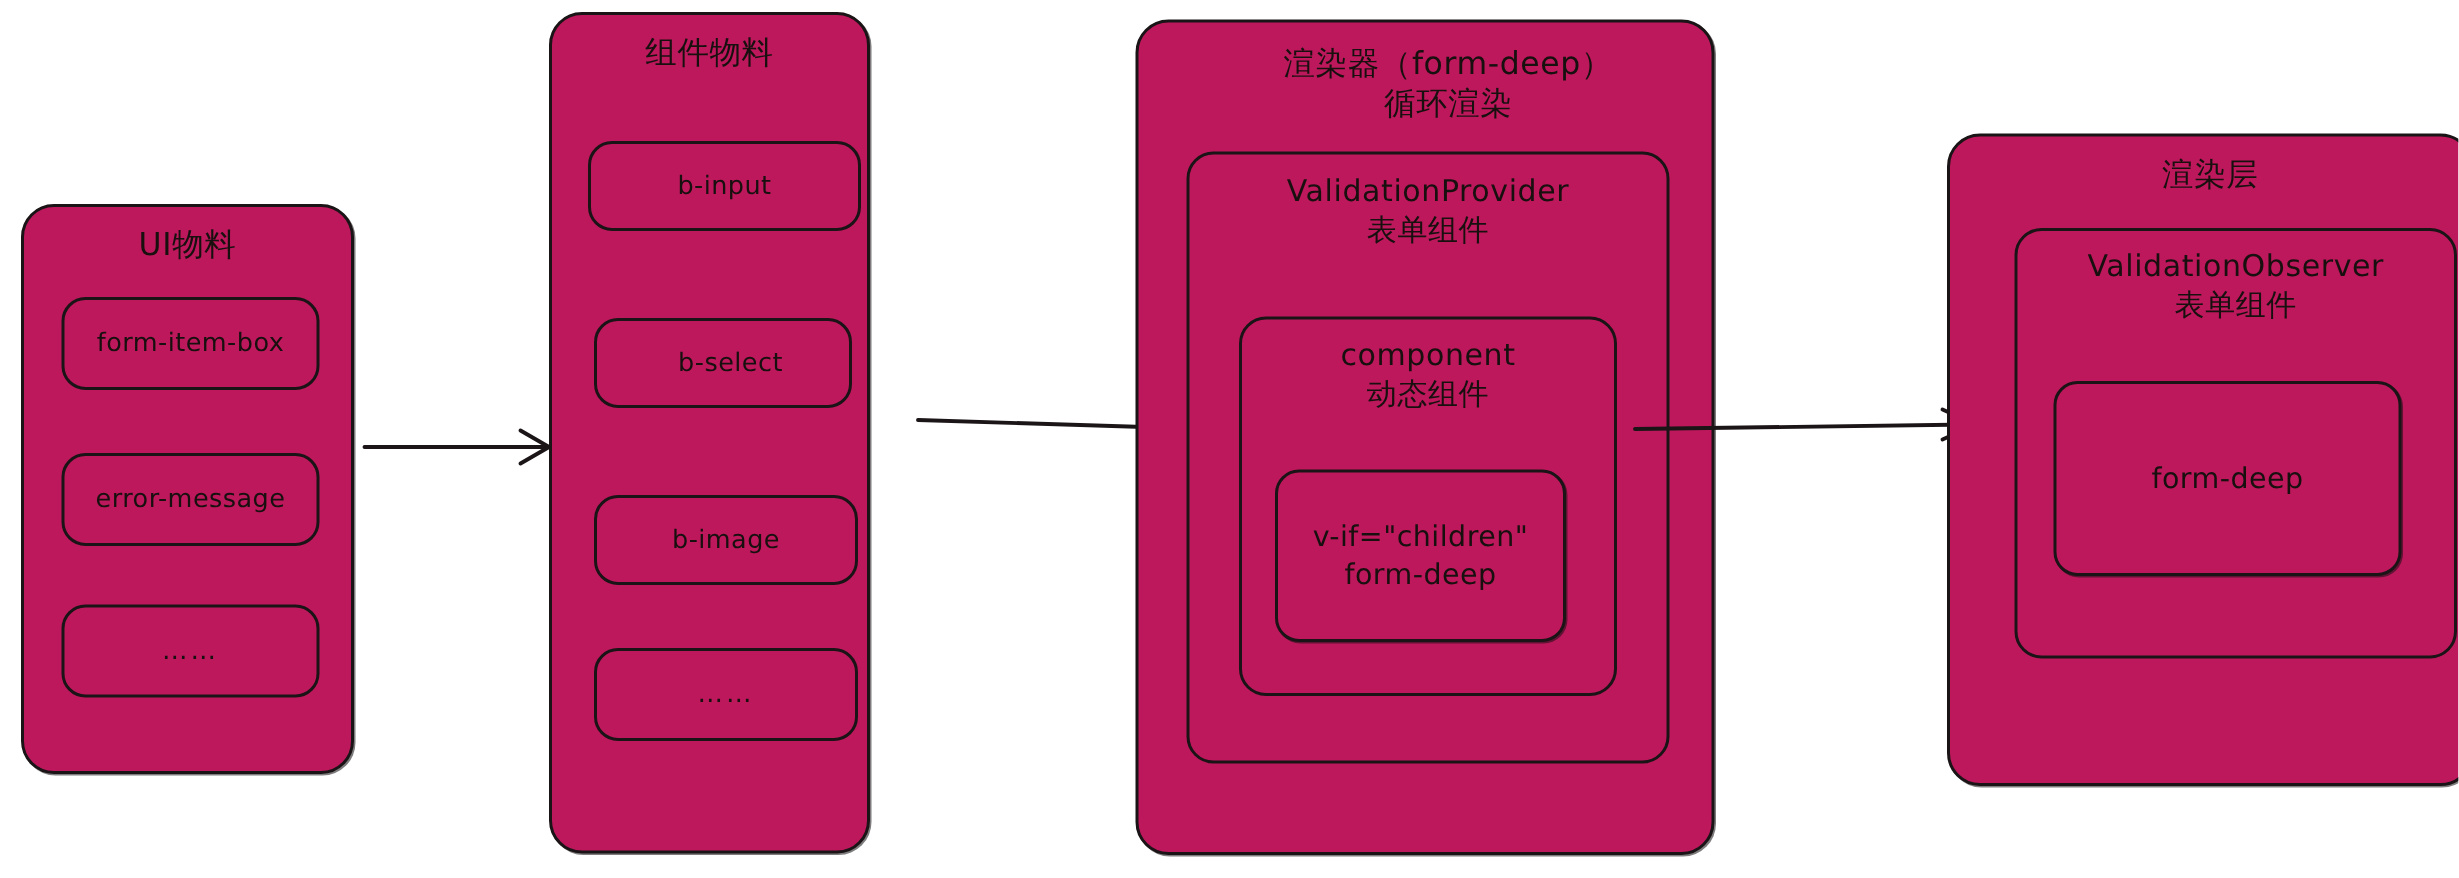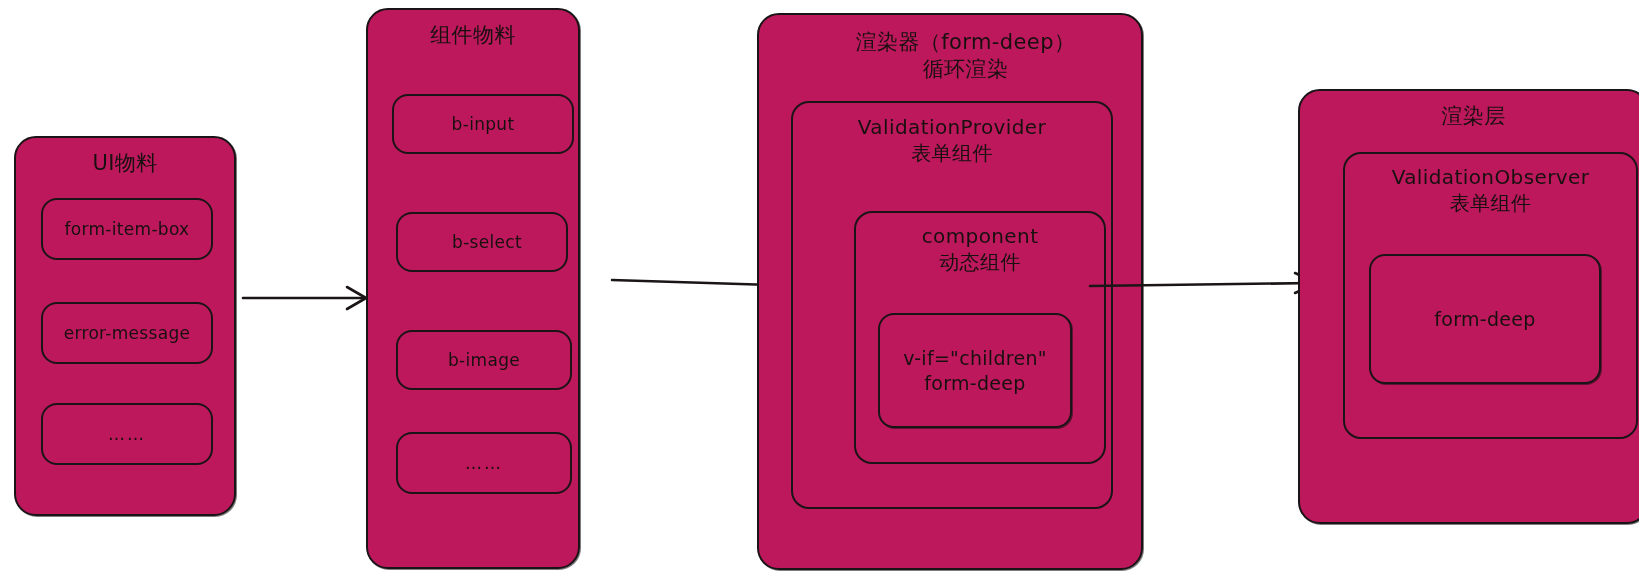--- a/index.html
+++ b/index.html
@@ -147,21 +147,21 @@
   </svg>
 
   <div class="box" style="left:757px; top:13px; width:386px; height:557px;">
     <div class="title" style="top:14px;padding-left:31px;">渲染器（form-deep）
 循环渲染</div>
 
     <div class="box inner" style="left:32px; top:86px; width:322px; height:408px;">
       <div class="title sm" style="top:12px;">ValidationProvider
 表单组件</div>
 
-      <div class="box inner" style="left:33px; top:108px; width:252px; height:253px;margin-left:28px;">
+      <div class="box inner" style="left:33px; top:108px; width:252px; height:253px;">
         <div class="title sm" style="top:11px;">component
 动态组件</div>
 
         <div class="box leaf" style="left:22px; top:100px; width:194px; height:115px;">
           <span class="leaf-text big">v-if="children"
 form-deep</span>
         </div>
       </div>
     </div>
   </div>

